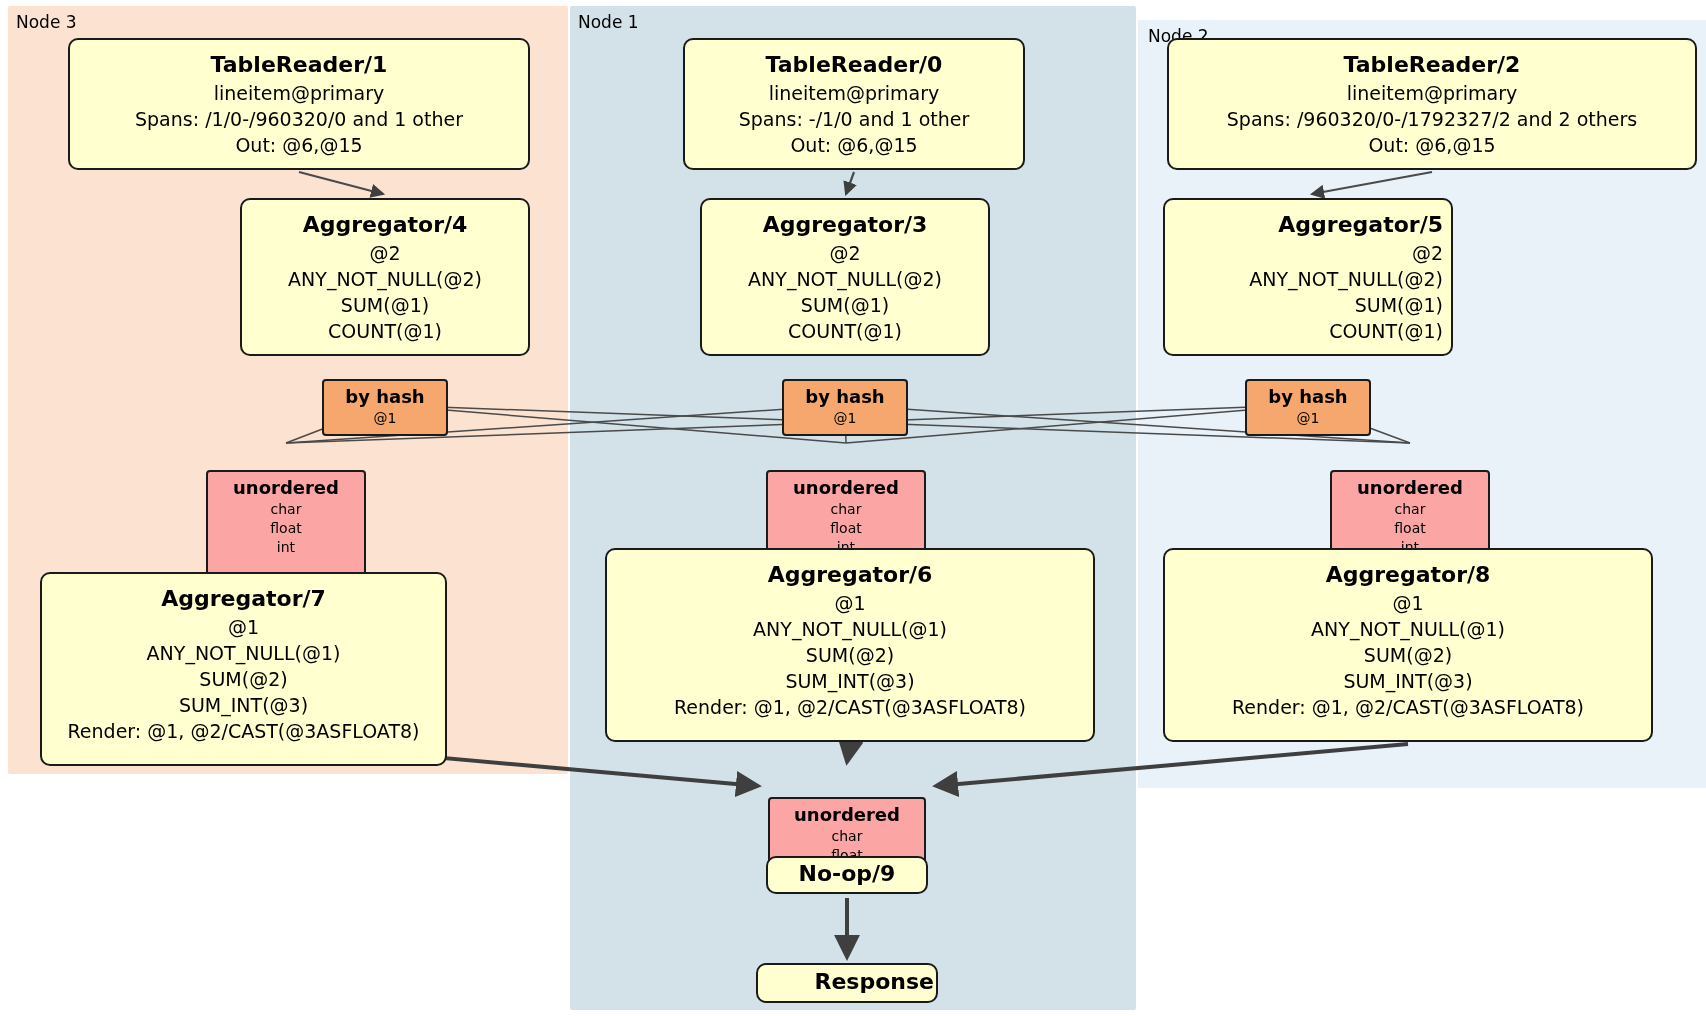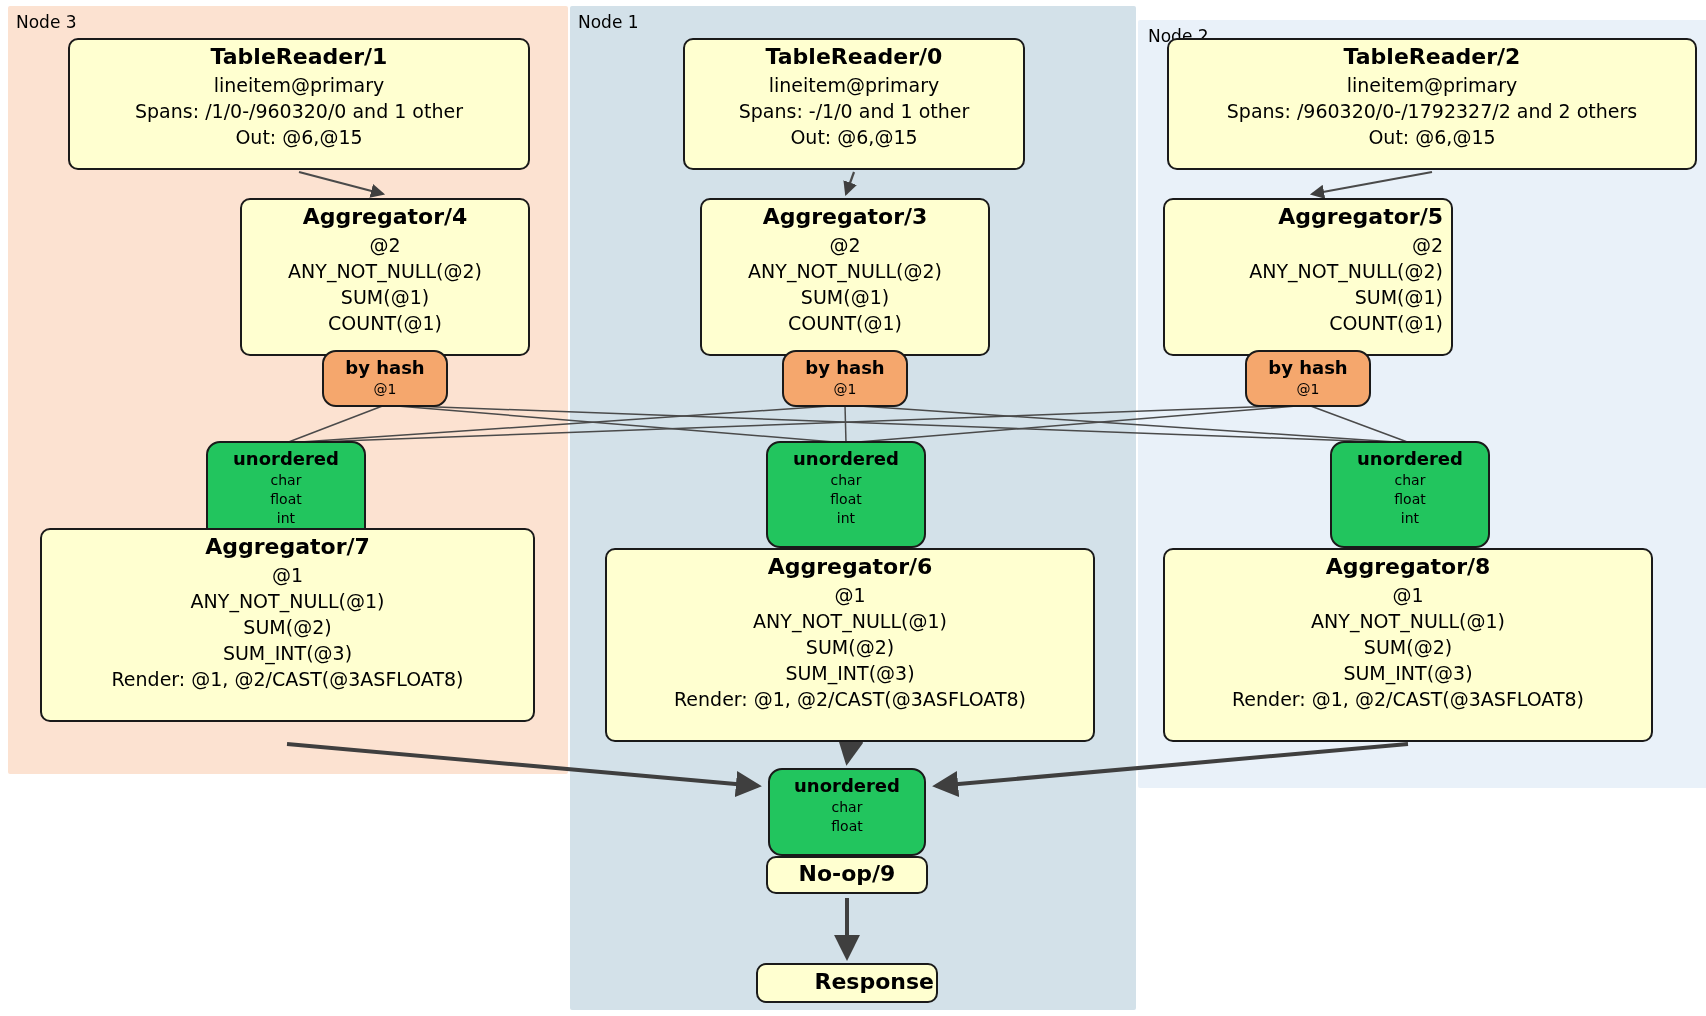--- a/index.html
+++ b/index.html
@@ -12,38 +12,38 @@
   #panel-node3 { left:8px;    top:6px; width:560px; height:768px; background:#fce2d1; }
   #panel-node1 { left:570px;  top:6px; width:566px; height:1004px; background:#d3e1e9; }
   #panel-node2 { left:1138px; top:20px; width:622px; height:768px; background:#e9f1f9; }
 
   svg.edges { position:absolute; left:0; top:0; width:1706px; height:1016px; z-index:1; pointer-events:none; }
   .edge-thin  { stroke:#4a4a4a; stroke-width:1.5; fill:none; }
   .edge-arrow { stroke:#4a4a4a; stroke-width:2.2; fill:none; }
   .edge-thick { stroke:#3f3f3f; stroke-width:4; fill:none; }
 
   .box { position:absolute; z-index:2; box-sizing:border-box; background:#ffffd0;
-         border:2px solid #1a1a1a; border-radius:10px; text-align:center; padding:2px 8px; }
+         border:2px solid #1a1a1a; border-radius:10px; text-align:center; padding:10px 8px; }
   .box .title { font-weight:bold; font-size:22px; line-height:30px; white-space:nowrap; }
   .box .line  { font-size:19px; line-height:26px; white-space:nowrap; }
 
-  .small { border-radius:14px; padding:4px 6px; }
+  .small { border-radius:4px; padding:4px 6px;margin-top:29px; }
   .small .title { font-size:18px; line-height:24px; }
   .small .line  { font-size:14px; line-height:19px; }
   .hash   { background:#f5a76d; }
-  .stream { background:#22c55e;text-align:center; }
+  .stream { background:#fca5a5;text-align:center; }
 
   
   #tr1  { left:68px;   top:38px;  width:462px; height:132px; }
   #tr0  { left:683px;  top:38px;  width:342px; height:132px; }
   #tr2  { left:1167px; top:38px;  width:530px; height:132px; }
   #agg4 { left:240px;  top:198px; width:290px; height:158px; }
   #agg3 { left:700px;  top:198px; width:290px; height:158px; }
   #agg5 { left:1163px; top:198px; width:290px; height:158px;text-align:right; }
-  #agg7 { left:40px;   top:528px; width:495px; height:194px; }
+  #agg7 { left:40px;   top:572px; width:407px; height:194px; }
   #agg6 { left:605px;  top:548px; width:490px; height:194px; }
   #agg8 { left:1163px; top:548px; width:490px; height:194px; }
 
   
   #hash3 { left:322px;  top:350px; width:126px; height:57px; }
   #hash1 { left:782px;  top:350px; width:126px; height:57px; }
   #hash2 { left:1245px; top:350px; width:126px; height:57px; }
 
   
   #un3 { left:206px;  top:441px; width:160px; height:107px; }

